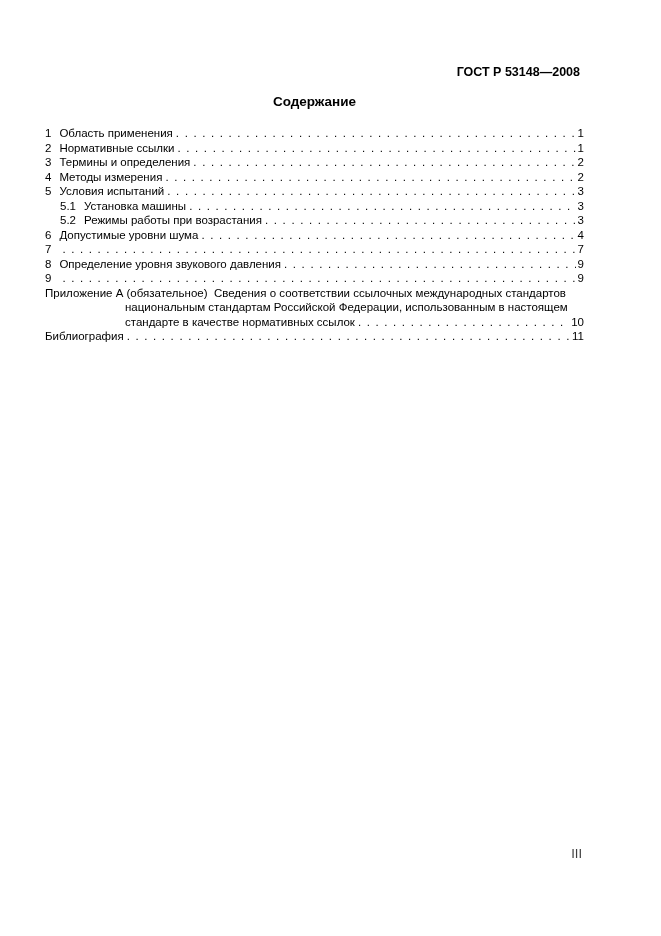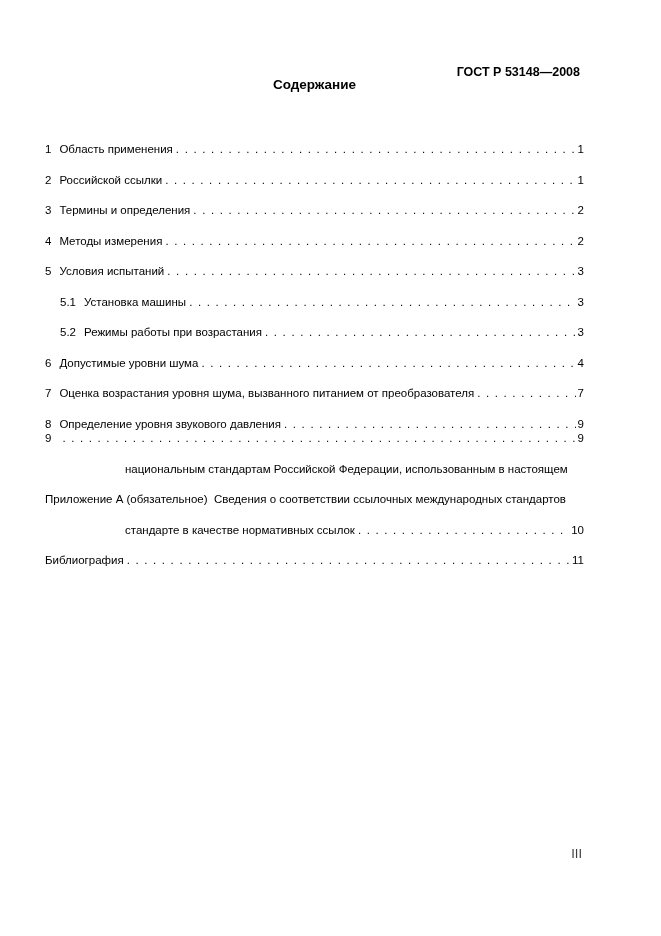--- a/index.html
+++ b/index.html
@@ -19,21 +19,21 @@
   .doc-code {
     position: absolute;
     top: 65px;
     right: 81px;
     font-size: 12.5px;
     font-weight: bold;
     white-space: nowrap;
   }
   .title {
     position: absolute;
-    top: 77px;
+    top: 94px;
     left: 45px;
     width: 539px;
     text-align: center;
     font-size: 13.5px;
     font-weight: bold;
   }
   .toc {
     position: absolute;
     top: 126px;
     left: 45px;
@@ -49,21 +49,20 @@
   .row.lvl2 { padding-left: 80px; }
   .num {
     flex: 0 0 auto;
     margin-right: 8px;
     white-space: pre;
   }
   .num:empty { display: none; }
   .label {
     flex: 0 0 auto;
     white-space: pre;
-    margin-top: 16px;
   }
   .dots {
     flex: 1 1 0;
     min-width: 0;
     overflow: hidden;
     white-space: nowrap;
     margin-left: 3px;
     margin-right: 2px;
     letter-spacing: 1.2px;
   }
@@ -88,21 +87,21 @@
   <div class="title">Содержание</div>
   <div class="toc">
       <div class="row">
     <span class="num">1</span>
     <span class="label">Область применения</span>
     <span class="dots">. . . . . . . . . . . . . . . . . . . . . . . . . . . . . . . . . . . . . . . . . . . . . . . . . . . . . . . . . . . . . . . . . . . . . . . . . . . . . . . . . . . . . . . . . . </span>
     <span class="pnum">1</span>
   </div>
       <div class="row">
     <span class="num">2</span>
-    <span class="label">Российской ссылки</span>
+    <span class="label">Нормативные ссылки</span>
     <span class="dots">. . . . . . . . . . . . . . . . . . . . . . . . . . . . . . . . . . . . . . . . . . . . . . . . . . . . . . . . . . . . . . . . . . . . . . . . . . . . . . . . . . . . . . . . . . </span>
     <span class="pnum">1</span>
   </div>
       <div class="row">
     <span class="num">3</span>
     <span class="label">Термины и определения</span>
     <span class="dots">. . . . . . . . . . . . . . . . . . . . . . . . . . . . . . . . . . . . . . . . . . . . . . . . . . . . . . . . . . . . . . . . . . . . . . . . . . . . . . . . . . . . . . . . . . </span>
     <span class="pnum">2</span>
   </div>
       <div class="row">
@@ -130,43 +129,42 @@
     <span class="pnum">3</span>
   </div>
       <div class="row">
     <span class="num">6</span>
     <span class="label">Допустимые уровни шума</span>
     <span class="dots">. . . . . . . . . . . . . . . . . . . . . . . . . . . . . . . . . . . . . . . . . . . . . . . . . . . . . . . . . . . . . . . . . . . . . . . . . . . . . . . . . . . . . . . . . . </span>
     <span class="pnum">4</span>
   </div>
       <div class="row">
     <span class="num">7</span>
-    <span class="label">Оценка возрастания уровня шума, вызванного питанием от преобразователя</span>
     <span class="dots">. . . . . . . . . . . . . . . . . . . . . . . . . . . . . . . . . . . . . . . . . . . . . . . . . . . . . . . . . . . . . . . . . . . . . . . . . . . . . . . . . . . . . . . . . . </span>
     <span class="pnum">7</span>
   </div>
       <div class="row">
     <span class="num">8</span>
     <span class="label">Определение уровня звукового давления</span>
     <span class="dots">. . . . . . . . . . . . . . . . . . . . . . . . . . . . . . . . . . . . . . . . . . . . . . . . . . . . . . . . . . . . . . . . . . . . . . . . . . . . . . . . . . . . . . . . . . </span>
     <span class="pnum">9</span>
   </div>
       <div class="row">
     <span class="num">9</span>
     <span class="dots">. . . . . . . . . . . . . . . . . . . . . . . . . . . . . . . . . . . . . . . . . . . . . . . . . . . . . . . . . . . . . . . . . . . . . . . . . . . . . . . . . . . . . . . . . . </span>
     <span class="pnum">9</span>
   </div>
+      <div class="row">
+
+    <span class="label">Приложение А (обязательное)  Сведения о соответствии ссылочных международных стандартов</span>
+
+  </div>
       <div class="row lvl2">
 
     <span class="label">национальным стандартам Российской Федерации, использованным в настоящем</span>
-
-  </div>
-      <div class="row">
-
-    <span class="label">Приложение А (обязательное)  Сведения о соответствии ссылочных международных стандартов</span>
 
   </div>
       <div class="row lvl2">
 
     <span class="label">стандарте в качестве нормативных ссылок</span>
     <span class="dots">. . . . . . . . . . . . . . . . . . . . . . . . . . . . . . . . . . . . . . . . . . . . . . . . . . . . . . . . . . . . . . . . . . . . . . . . . . . . . . . . . . . . . . . . . . </span>
     <span class="pnum">10</span>
   </div>
       <div class="row">
 

